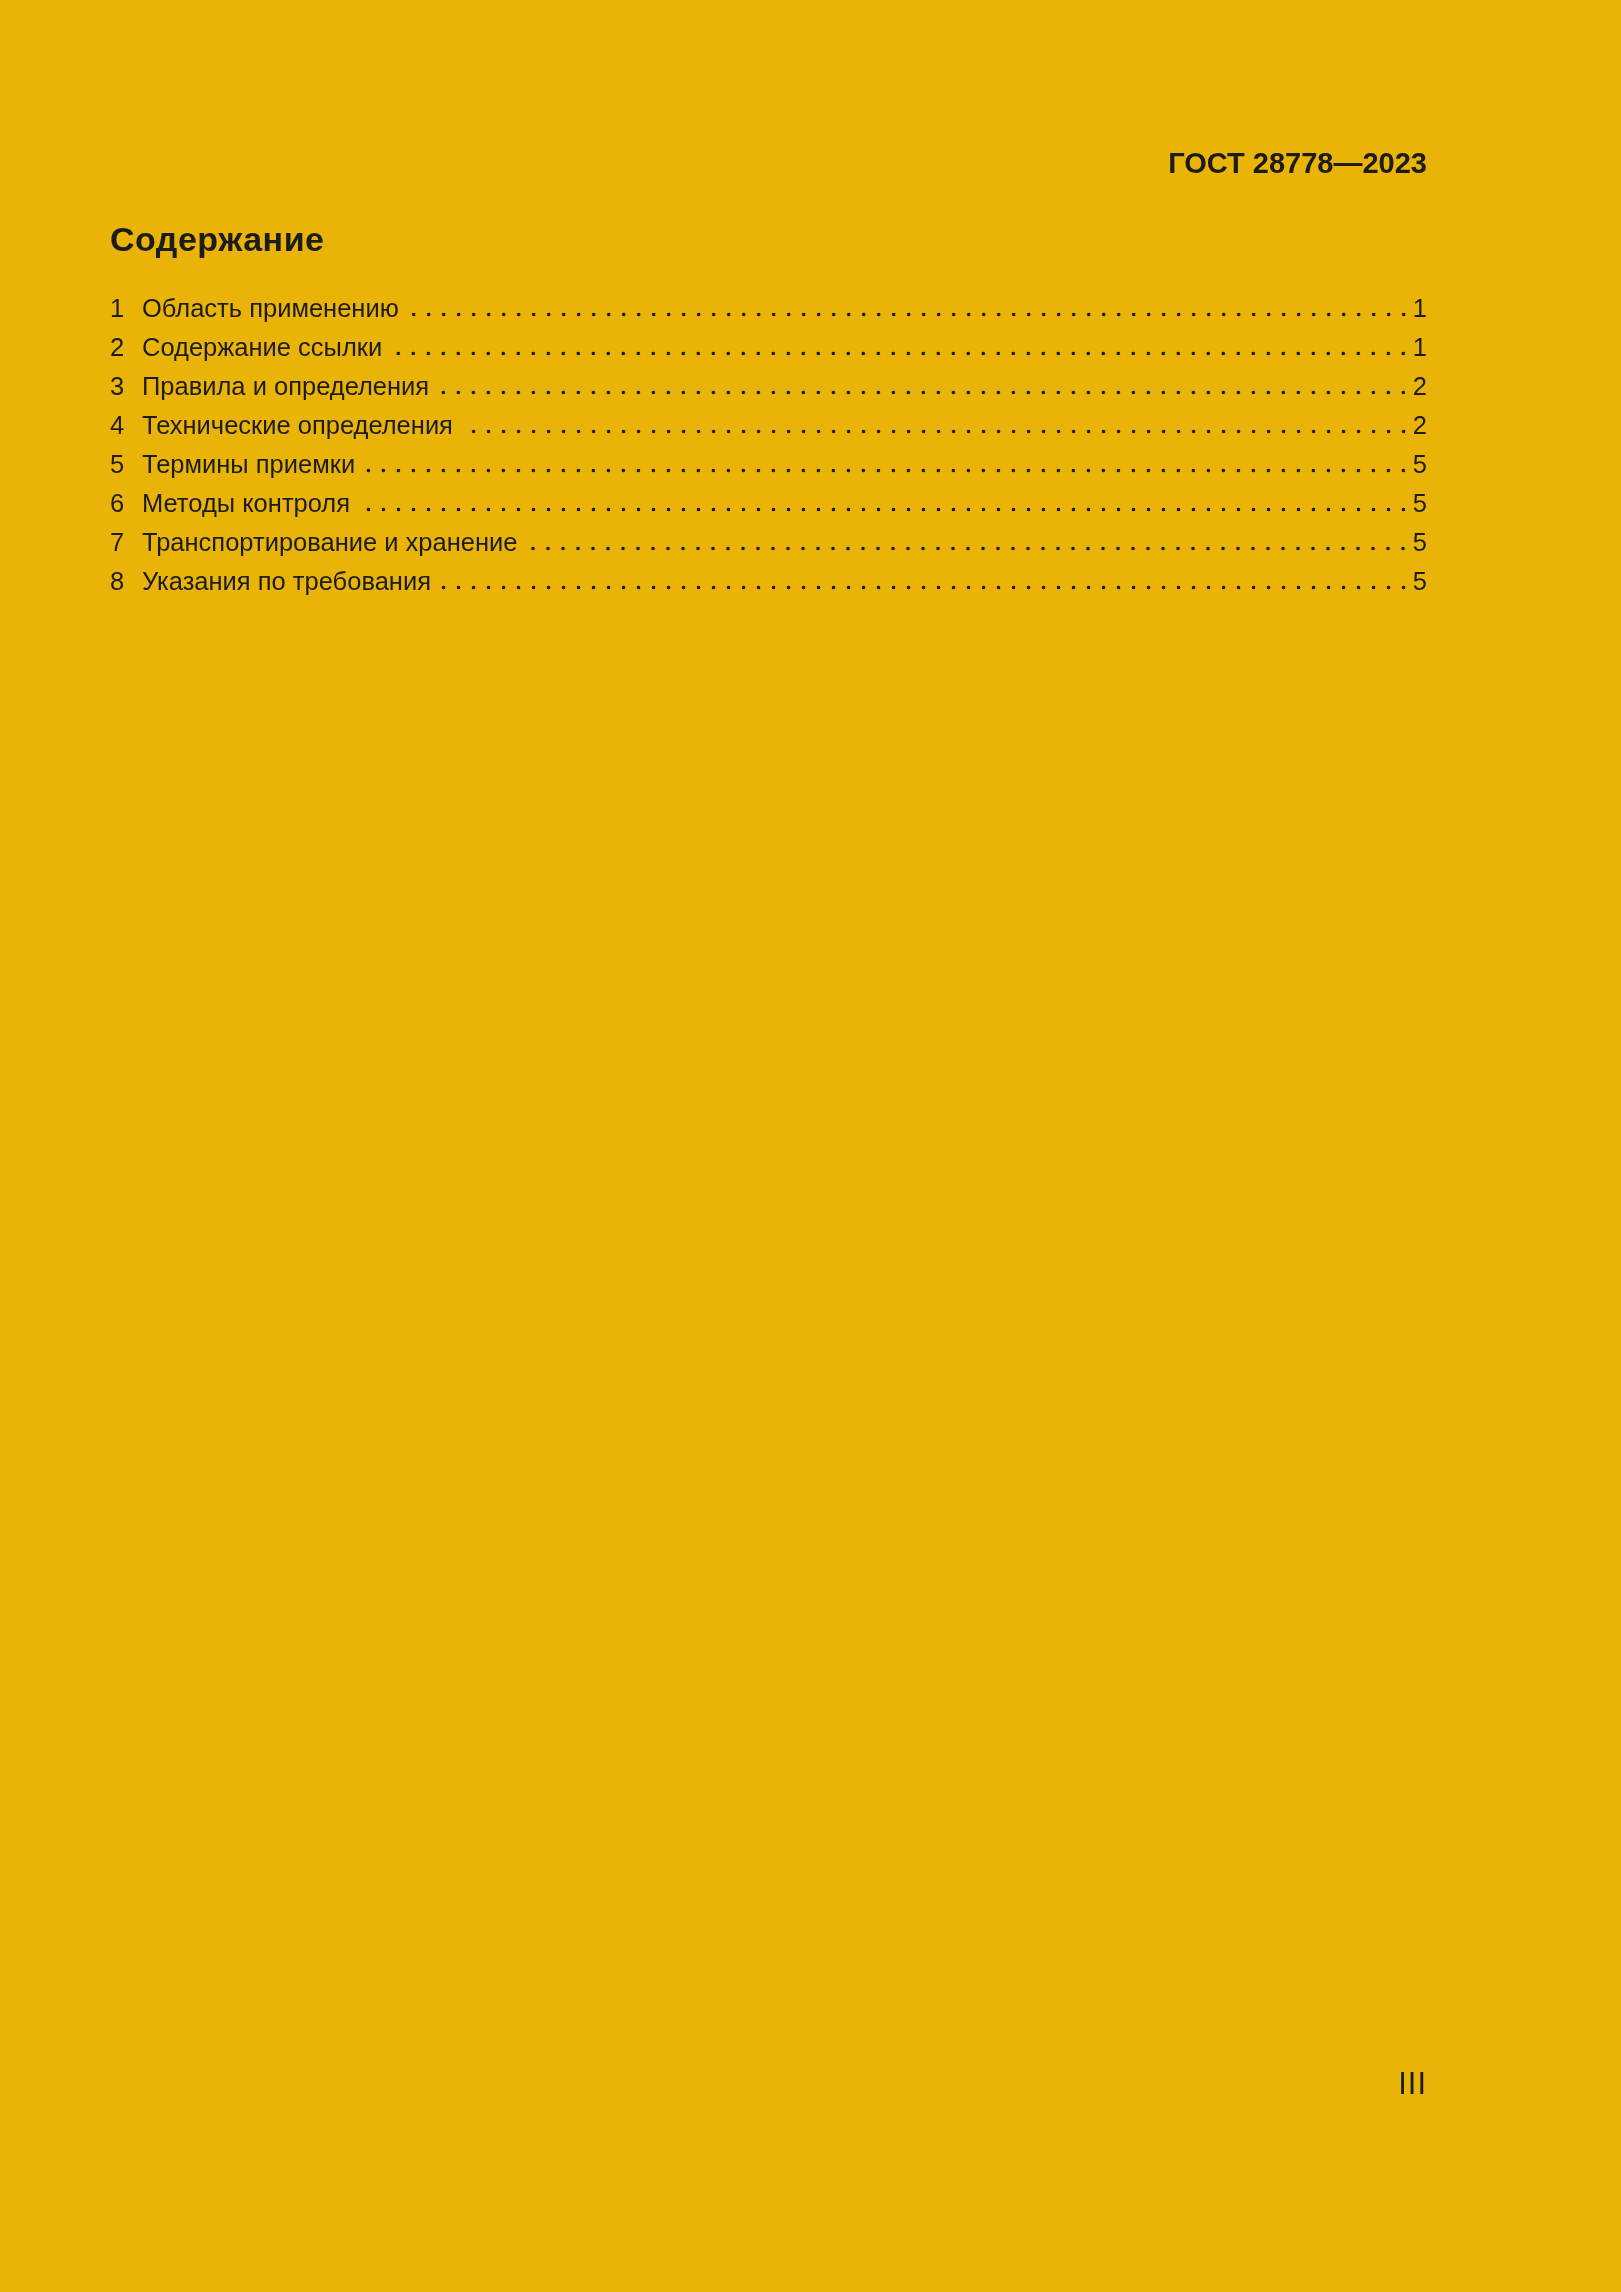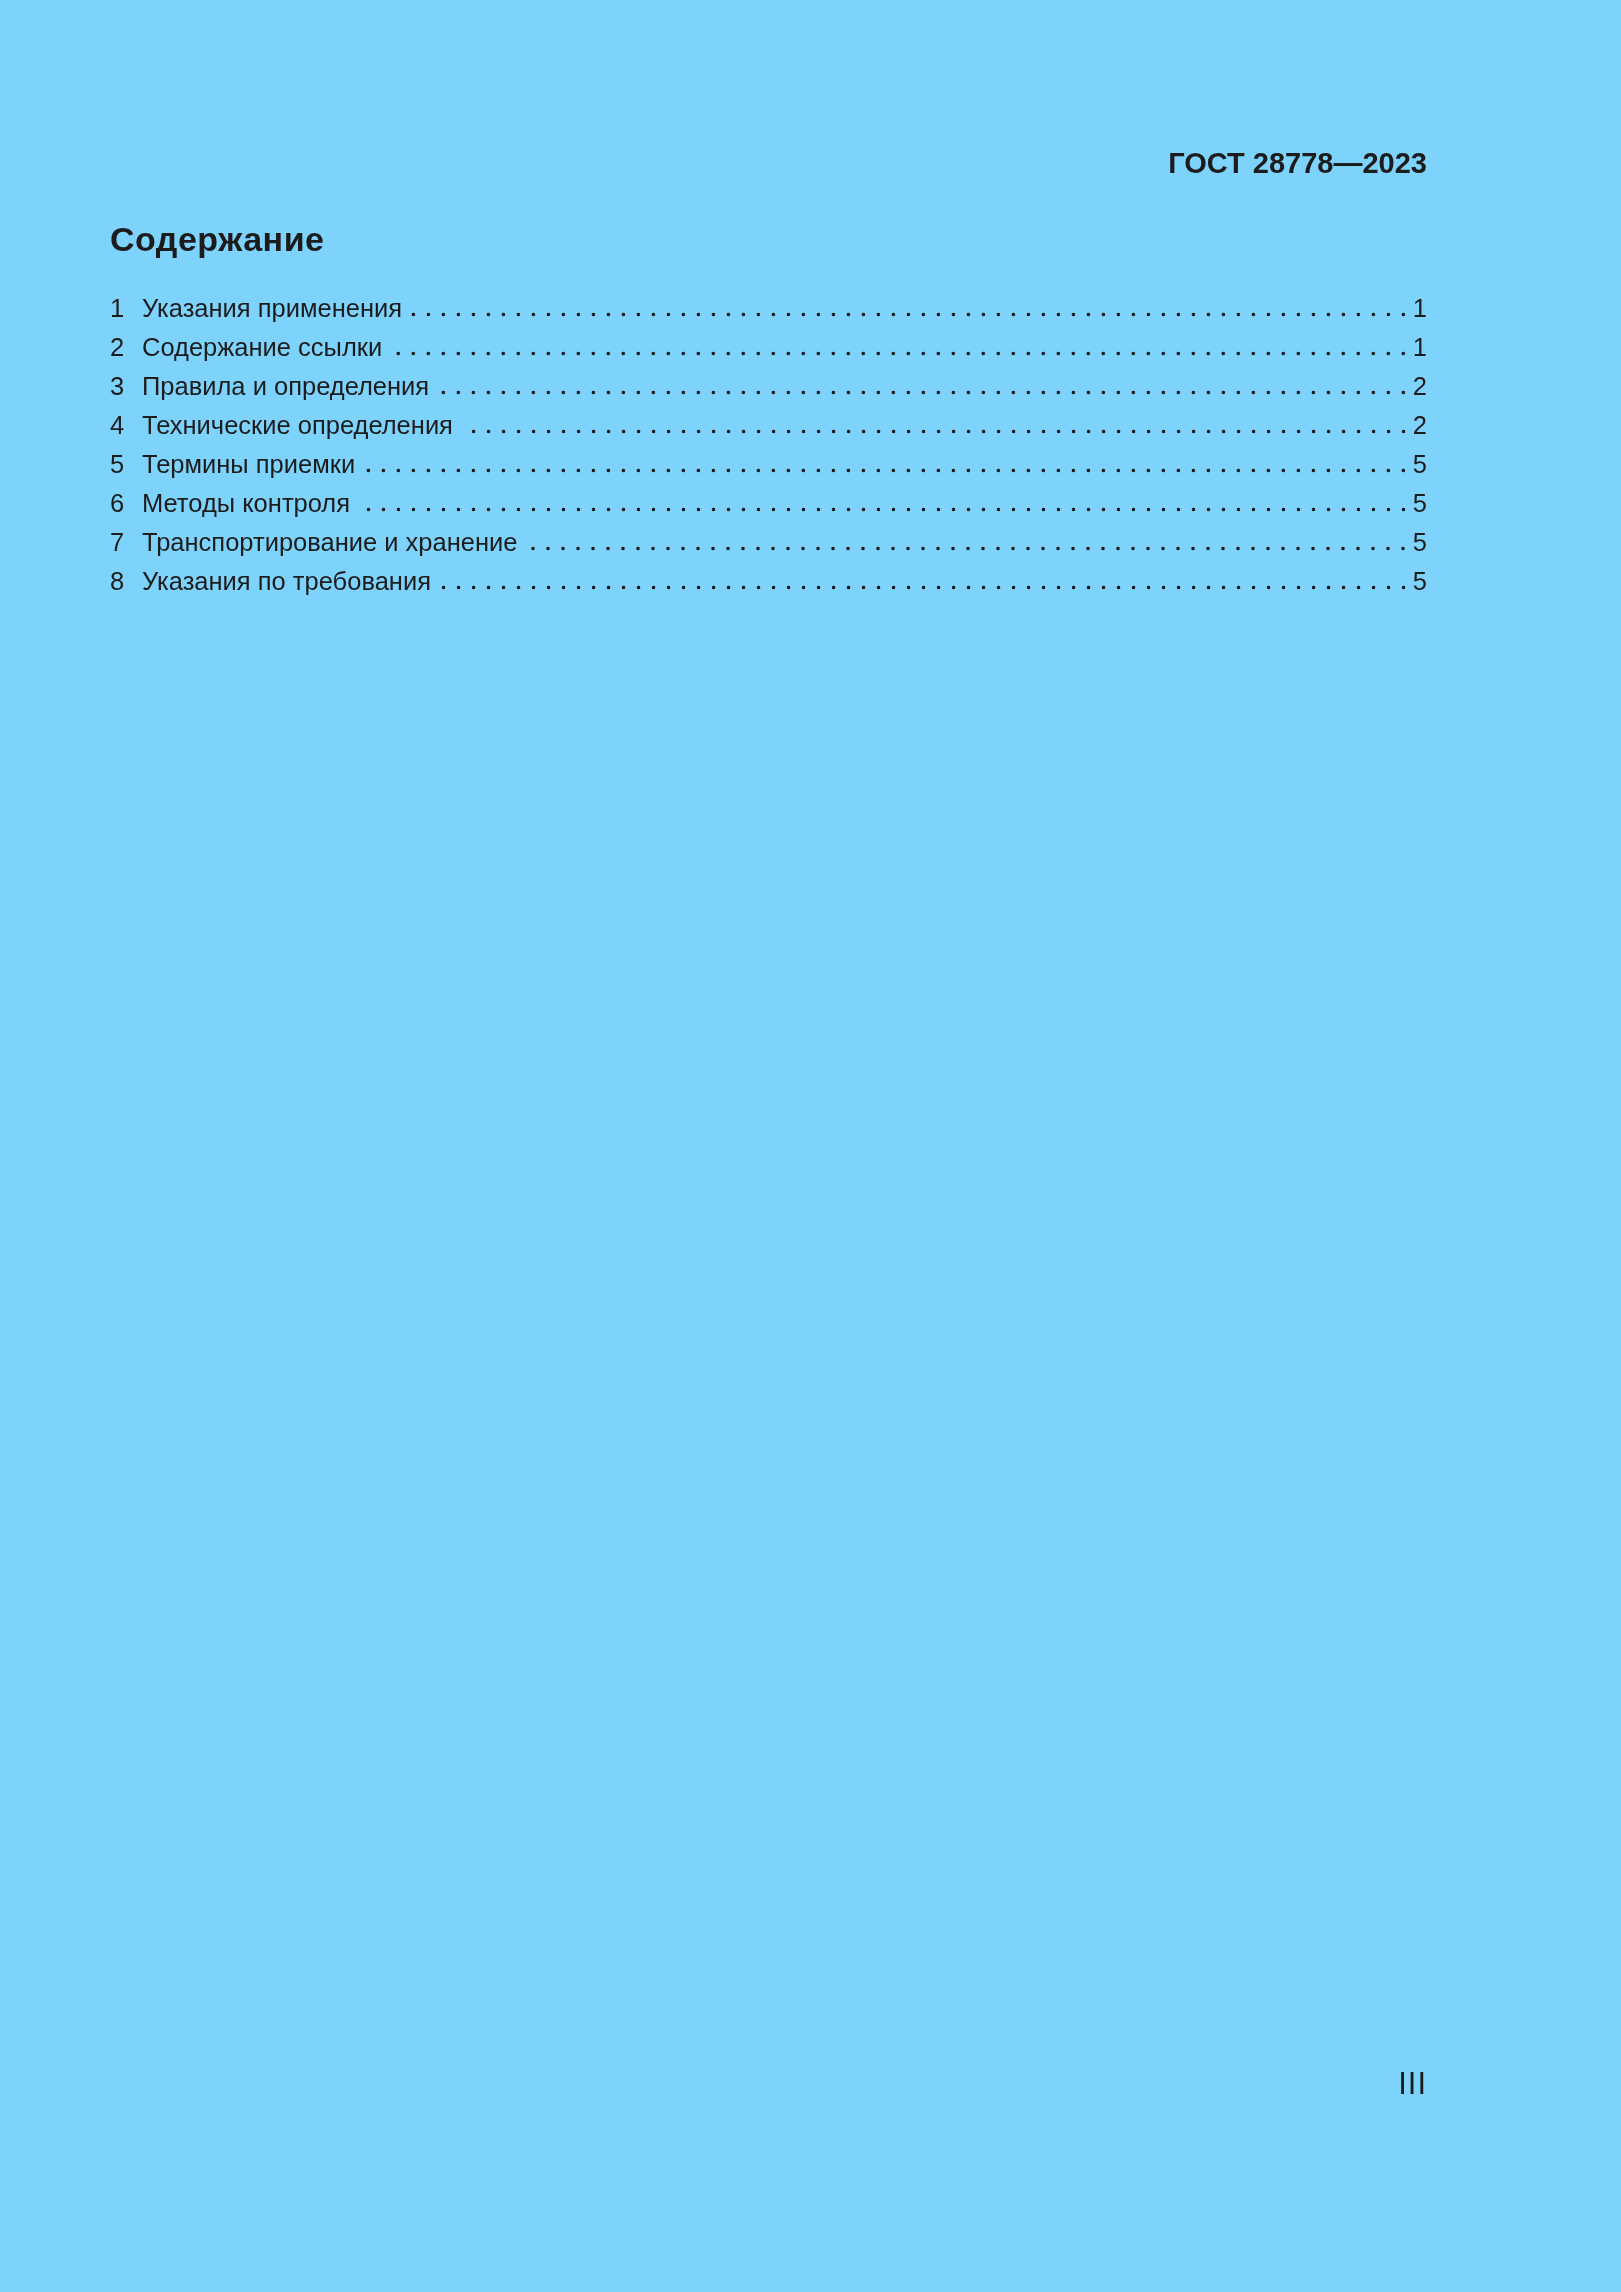--- a/index.html
+++ b/index.html
@@ -1,20 +1,20 @@
 <!DOCTYPE html>
 <html lang="ru"><head>
 <meta charset="utf-8">
 <style>
   html, body { margin: 0; padding: 0; background: #ffffff; }
   .page {
     position: relative;
     width: 1621px;
     height: 2293px;
-    background: #7dd3fc;
+    background: #eab308;
     font-family: "Liberation Sans", sans-serif;
     color: #1c1c1c;
     overflow: hidden;
   }
   .doc-header {
     position: absolute;
     top: 149px;
     right: 194px;
     font-size: 29px;
     font-weight: bold;
@@ -79,21 +79,21 @@
 
 <div class="page">
 
   <div class="doc-header">ГОСТ 28778—2023</div>
 
   <div class="toc-title">Содержание</div>
 
   <div class="toc">
       <div class="toc-row">
     <span class="toc-num">1</span>
-    <span class="toc-label">Указания применения</span>
+    <span class="toc-label">Область применению</span>
     <span class="toc-leader"></span>
     <span class="toc-page">1</span>
   </div>
       <div class="toc-row">
     <span class="toc-num">2</span>
     <span class="toc-label">Содержание ссылки</span>
     <span class="toc-leader"></span>
     <span class="toc-page">1</span>
   </div>
       <div class="toc-row">

